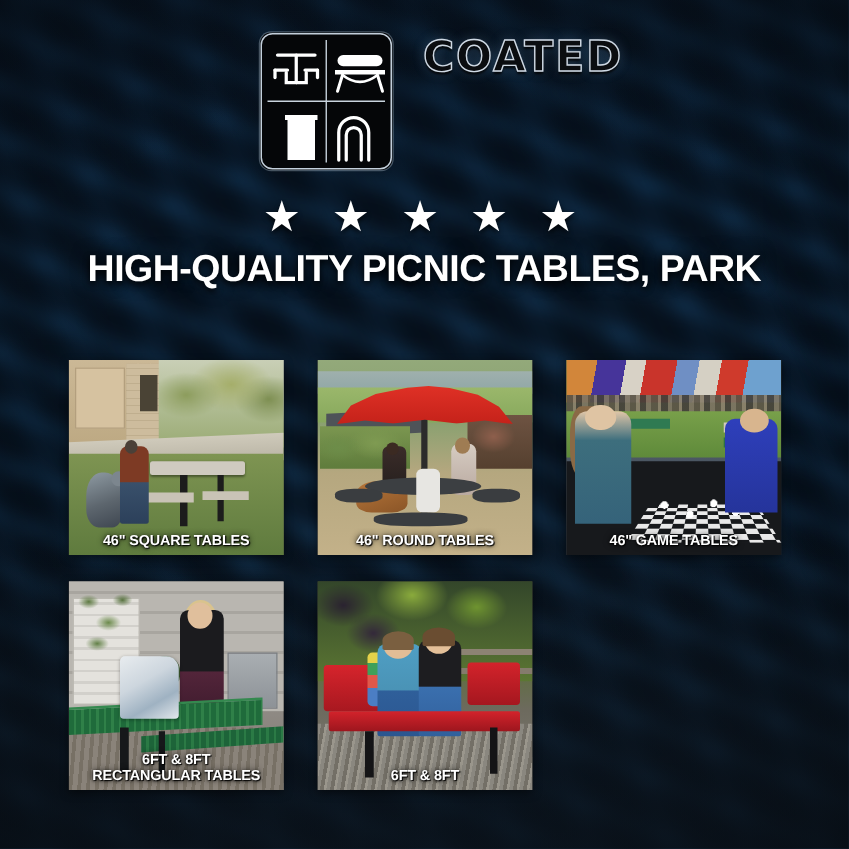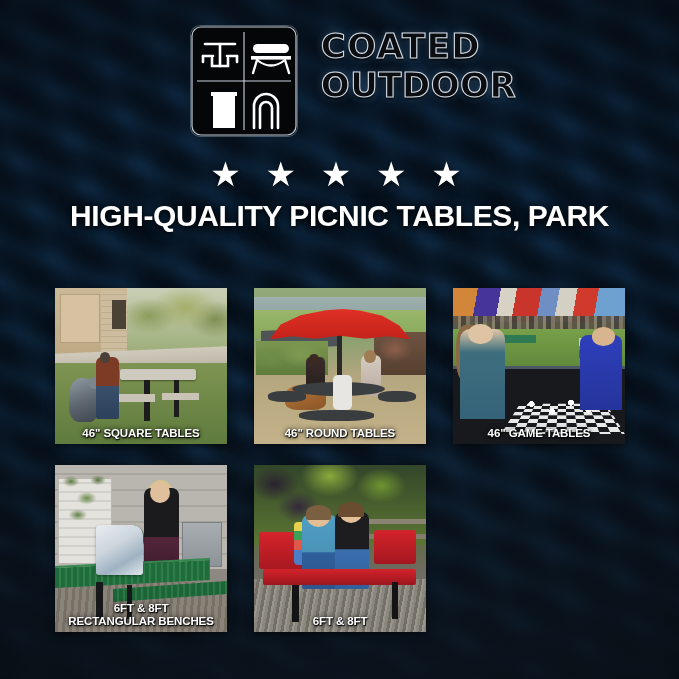--- a/index.html
+++ b/index.html
@@ -335,21 +335,20 @@
 
           <g fill="none" stroke="#ffffff" stroke-width="2.6" stroke-linecap="round">
             <path d="M63 102 L63 80 A12 12 0 0 1 87 80 L87 102"></path>
             <path d="M69 102 L69 82 A6 6 0 0 1 81 82 L81 102"></path>
           </g>
         </svg>
       </div>
 
       <div class="logo-words">
         <div class="lw lw-1">COATED</div>
-        <div class="lw lw-2">OUTDOOR</div>
       </div>
     </div>
 
     <div class="stars">★ ★ ★ ★ ★</div>
 
     <div class="headline">
       <span>HIGH-QUALITY PICNIC TABLES, PARK</span>
     </div>
 
     <div class="grid">
@@ -438,21 +437,21 @@
             <div class="w4h"></div>
           <div class="gbench"></div>
             <div class="gtop"></div>
           <div class="gleg"></div>
             <div class="gleg2"></div>
           <div class="plant"></div>
             <div class="bag"></div>
         </div>
         <div class="cap">
           <span>6FT &amp; 8FT</span>
-          <span class="c2">RECTANGULAR BENCHES</span>
+          <span class="c2">RECTANGULAR TABLES</span>
         </div>
       </div>
 
       <div class="tile">
         <div class="photo sc5">
           <div class="foliage"></div>
             <div class="fence"></div>
             <div class="gravel"></div>
           <div class="bk1"></div>
             <div class="bk2"></div>

